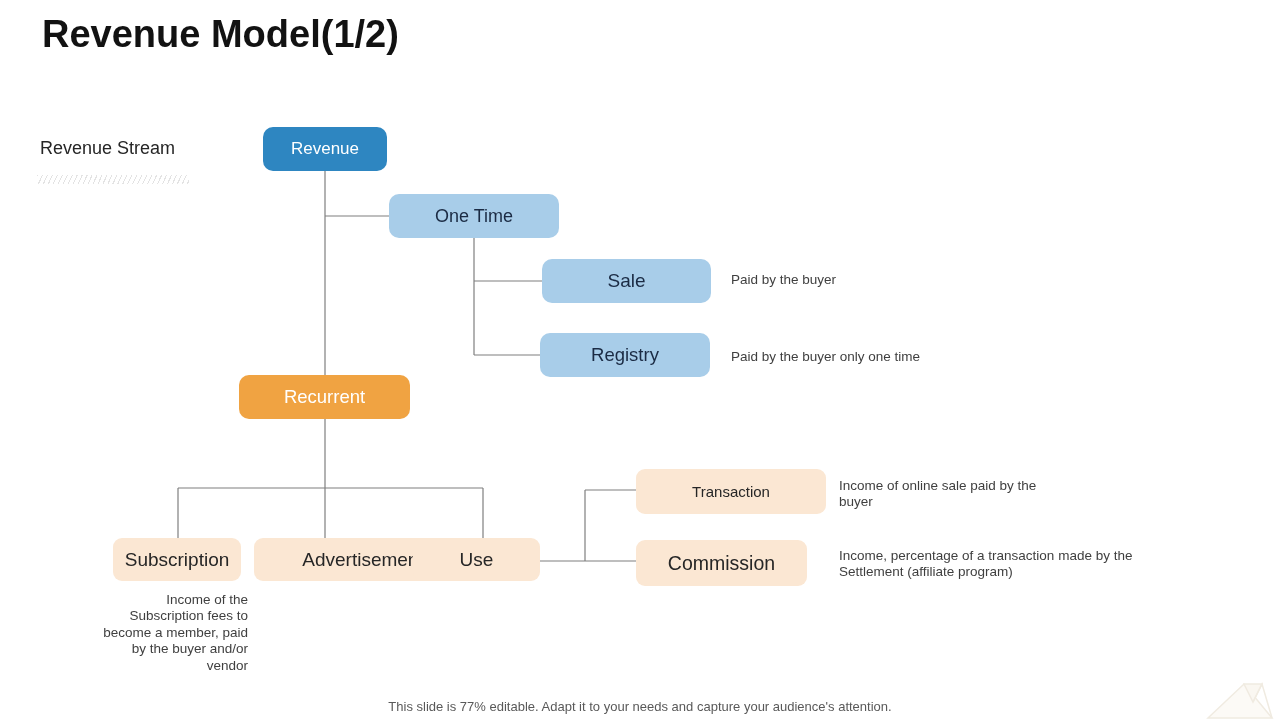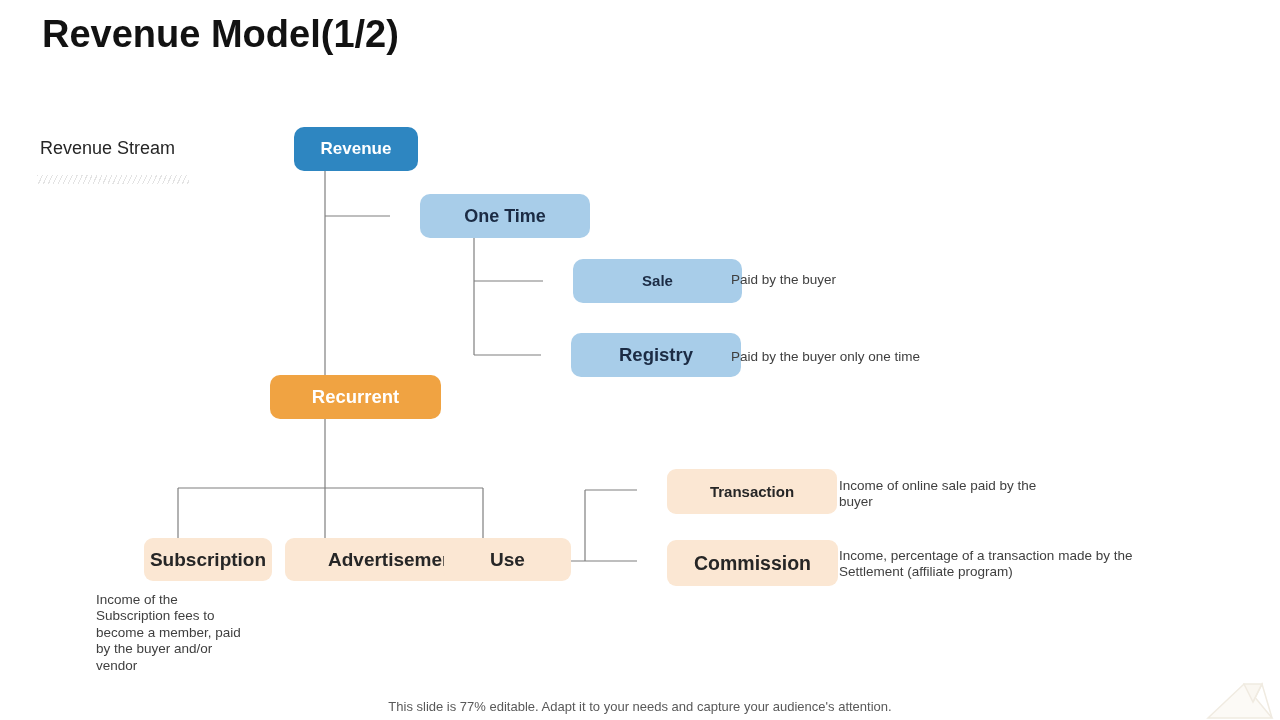--- a/index.html
+++ b/index.html
@@ -21,32 +21,32 @@
   }
   .hatch{
     position:absolute;left:37px;top:175px;width:152px;height:9px;
     background:repeating-linear-gradient(115deg,#e3e3e3 0px,#e3e3e3 1px,transparent 1px,transparent 4.5px);
   }
   .lines{position:absolute;left:0;top:0;z-index:1;}
   .box{
     position:absolute;z-index:2;
     display:flex;align-items:center;justify-content:center;
     border-radius:10px;
-    font-weight:bold;font-size:18px;
-    text-align:center;line-height:1.05;margin-left:31px;
+    font-weight:normal;font-size:18px;
+    text-align:center;line-height:1.05;
   }
   .box.root{background:#2E86C1;color:#ffffff;font-size:17px;}
   .box.blue{background:#A8CDE9;color:#1B2B44;}
   .box.orange{background:#F0A342;color:#ffffff;font-size:18.5px;}
   .box.peach{background:#FBE7D3;color:#262626;border-radius:9px;}
   .note{
     position:absolute;z-index:2;
     font-size:13.5px;color:#3f3f3f;line-height:1.22;
   }
-  .note.center{text-align:left;}
+  .note.center{text-align:right;}
   .note.nowrap{white-space:nowrap;}
   .footer{
     position:absolute;left:0;top:699px;width:1280px;
     text-align:center;font-size:13px;color:#595959;
   }
   .watermark{position:absolute;right:6px;bottom:0;z-index:0;}
 </style>
 </head>
 <body>
 
@@ -79,33 +79,33 @@
       <path d="M4 40 L40 6 L68 40 Z" fill="#fcfaf6"></path>
       <path d="M40 6 L58 6 L49 24 Z" fill="#faf7f1"></path>
       <path d="M49 24 L58 6 L68 40"></path>
     </g>
   </svg>
 
   <div class="box root" style="left:263px;top:127px;width:124px;height:44px;">Revenue</div>
 
   <div class="box blue" style="left:389px;top:194px;width:170px;height:44px;text-align:right;">One Time</div>
 
-  <div class="box blue" style="left:542px;top:259px;width:169px;height:44px;font-size:15px;">Sale</div>
+  <div class="box blue" style="left:542px;top:259px;width:169px;height:44px;font-size:19px;">Sale</div>
 
   <div class="box blue" style="left:540px;top:333px;width:170px;height:44px;font-size:18.5px;">Registry</div>
 
   <div class="box orange" style="left:239px;top:375px;width:171px;height:44px;">Recurrent</div>
 
   <div class="box peach" style="left:113px;top:538px;width:128px;height:43px;font-size:19px;">Subscription</div>
 
   <div class="box peach" style="left:254px;top:538px;width:142px;height:43px;font-size:19px;padding-left:38px;">Advertisement</div>
 
   <div class="box peach" style="left:413px;top:538px;width:127px;height:43px;font-size:19px;">Use</div>
 
-  <div class="box peach" style="left:636px;top:469px;width:170px;height:45px;font-size:15px;">Transaction</div>
+  <div class="box peach" style="left:636px;top:469px;width:190px;height:45px;font-size:15px;">Transaction</div>
 
   <div class="box peach" style="left:636px;top:540px;width:171px;height:46px;font-size:19.5px;">Commission</div>
 
   <div class="note nowrap" style="left:731px;top:272px;">Paid by the buyer</div>
 
   <div class="note nowrap" style="left:731px;top:349px;">Paid by the buyer only one time</div>
 
   <div class="note" style="left:839px;top:478px;width:205px;">Income of online sale paid by the buyer</div>
 
   <div class="note" style="left:839px;top:548px;width:330px;">Income, percentage of a transaction made by the Settlement (affiliate program)</div>

